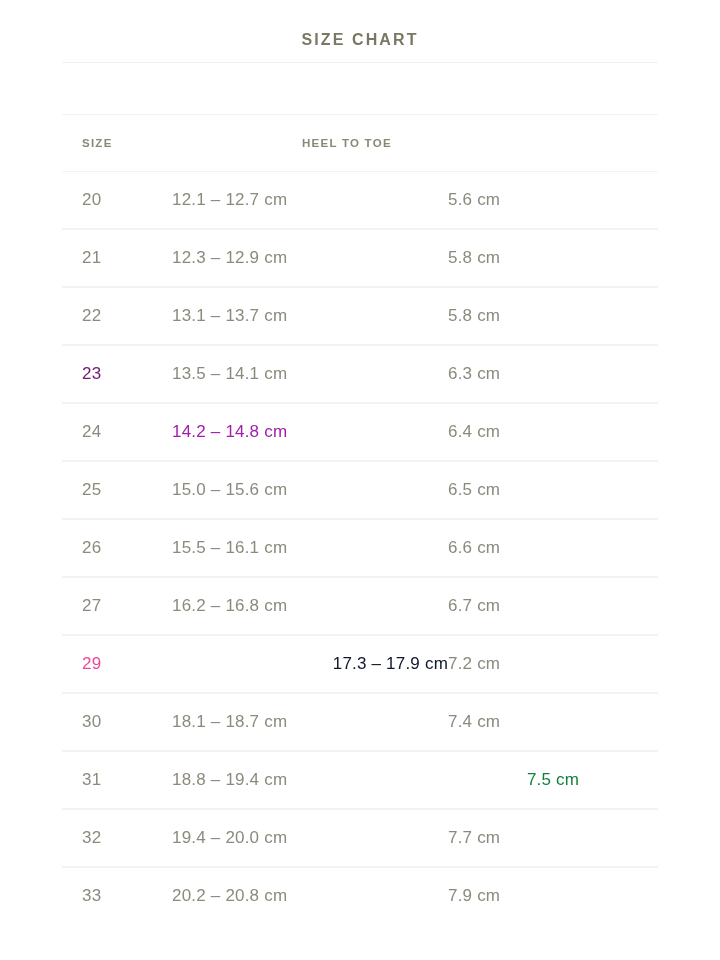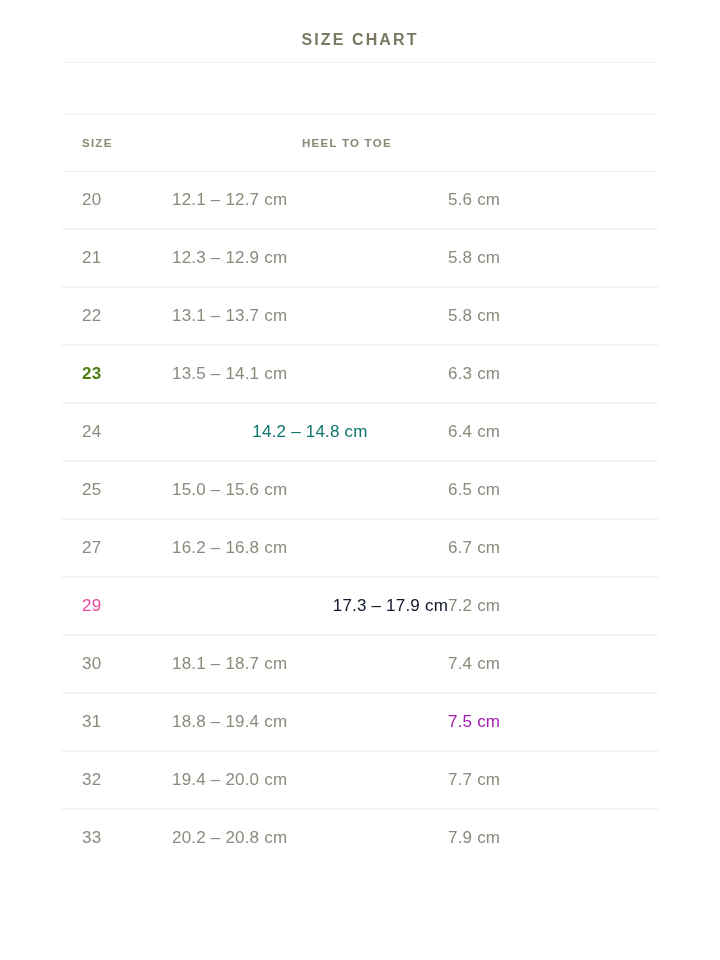--- a/index.html
+++ b/index.html
@@ -140,53 +140,58 @@
             <td class="c-size" style="color: rgb(140, 138, 124); border-top-color: rgb(242, 242, 240);">21</td>
             <td class="c-heel" style="color: rgb(140, 138, 124); border-top-color: rgb(242, 242, 240);">12.3 – 12.9 cm</td>
             <td class="c-width" style="color: rgb(140, 138, 124); border-top-color: rgb(242, 242, 240);">5.8 cm</td>
           </tr>
           <tr>
             <td class="c-size" style="color: rgb(140, 138, 124); border-top-color: rgb(242, 242, 240);">22</td>
             <td class="c-heel" style="color: rgb(140, 138, 124); border-top-color: rgb(242, 242, 240);">13.1 – 13.7 cm</td>
             <td class="c-width" style="color: rgb(140, 138, 124); border-top-color: rgb(242, 242, 240);">5.8 cm</td>
           </tr>
           <tr>
-            <td class="c-size" style="color: #4d7c0f; border-top-color: rgb(242, 242, 240); font-weight: bold;">23</td>
+            <td class="c-size" style="color: #701a75; border-top-color: rgb(242, 242, 240);">23</td>
             <td class="c-heel" style="color: rgb(140, 138, 124); border-top-color: rgb(242, 242, 240);">13.5 – 14.1 cm</td>
             <td class="c-width" style="color: rgb(140, 138, 124); border-top-color: rgb(242, 242, 240);">6.3 cm</td>
           </tr>
           <tr>
             <td class="c-size" style="color: rgb(140, 138, 124); border-top-color: rgb(242, 242, 240);">24</td>
-            <td class="c-heel" style="color: #0f766e; border-top-color: rgb(242, 242, 240); text-align: center;">14.2 – 14.8 cm</td>
+            <td class="c-heel" style="color: #a21caf; border-top-color: rgb(242, 242, 240);">14.2 – 14.8 cm</td>
             <td class="c-width" style="color: rgb(140, 138, 124); border-top-color: rgb(242, 242, 240);">6.4 cm</td>
           </tr>
           <tr>
             <td class="c-size" style="color: rgb(140, 138, 124); border-top-color: rgb(242, 242, 240);">25</td>
             <td class="c-heel" style="color: rgb(140, 138, 124); border-top-color: rgb(242, 242, 240);">15.0 – 15.6 cm</td>
             <td class="c-width" style="color: rgb(140, 138, 124); border-top-color: rgb(242, 242, 240);">6.5 cm</td>
           </tr>
           <tr>
+            <td class="c-size" style="color: rgb(140, 138, 124); border-top-color: rgb(242, 242, 240);">26</td>
+            <td class="c-heel" style="color: rgb(140, 138, 124); border-top-color: rgb(242, 242, 240);">15.5 – 16.1 cm</td>
+            <td class="c-width" style="color: rgb(140, 138, 124); border-top-color: rgb(242, 242, 240);">6.6 cm</td>
+          </tr>
+          <tr>
             <td class="c-size" style="color: rgb(140, 138, 124); border-top-color: rgb(242, 242, 240);">27</td>
             <td class="c-heel" style="color: rgb(140, 138, 124); border-top-color: rgb(242, 242, 240);">16.2 – 16.8 cm</td>
             <td class="c-width" style="color: rgb(140, 138, 124); border-top-color: rgb(242, 242, 240);">6.7 cm</td>
           </tr>
           <tr>
             <td class="c-size" style="color: #ec4899; border-top-color: rgb(242, 242, 240);">29</td>
             <td class="c-heel" style="color: #0f172a; border-top-color: rgb(242, 242, 240); text-align: right;">17.3 – 17.9 cm</td>
             <td class="c-width" style="color: rgb(140, 138, 124); border-top-color: rgb(242, 242, 240);">7.2 cm</td>
           </tr>
           <tr>
             <td class="c-size" style="color: rgb(140, 138, 124); border-top-color: rgb(242, 242, 240);">30</td>
             <td class="c-heel" style="color: rgb(140, 138, 124); border-top-color: rgb(242, 242, 240);">18.1 – 18.7 cm</td>
             <td class="c-width" style="color: rgb(140, 138, 124); border-top-color: rgb(242, 242, 240);">7.4 cm</td>
           </tr>
           <tr>
             <td class="c-size" style="color: rgb(140, 138, 124); border-top-color: rgb(242, 242, 240);">31</td>
             <td class="c-heel" style="color: rgb(140, 138, 124); border-top-color: rgb(242, 242, 240);">18.8 – 19.4 cm</td>
-            <td class="c-width" style="color: #a21caf; border-top-color: rgb(242, 242, 240);">7.5 cm</td>
+            <td class="c-width" style="color: #15803d; border-top-color: rgb(242, 242, 240); text-align: center;">7.5 cm</td>
           </tr>
           <tr>
             <td class="c-size" style="color: rgb(140, 138, 124); border-top-color: rgb(242, 242, 240);">32</td>
             <td class="c-heel" style="color: rgb(140, 138, 124); border-top-color: rgb(242, 242, 240);">19.4 – 20.0 cm</td>
             <td class="c-width" style="color: rgb(140, 138, 124); border-top-color: rgb(242, 242, 240);">7.7 cm</td>
           </tr>
           <tr>
             <td class="c-size" style="color: rgb(140, 138, 124); border-top-color: rgb(242, 242, 240);">33</td>
             <td class="c-heel" style="color: rgb(140, 138, 124); border-top-color: rgb(242, 242, 240);">20.2 – 20.8 cm</td>
             <td class="c-width" style="color: rgb(140, 138, 124); border-top-color: rgb(242, 242, 240);">7.9 cm</td>

